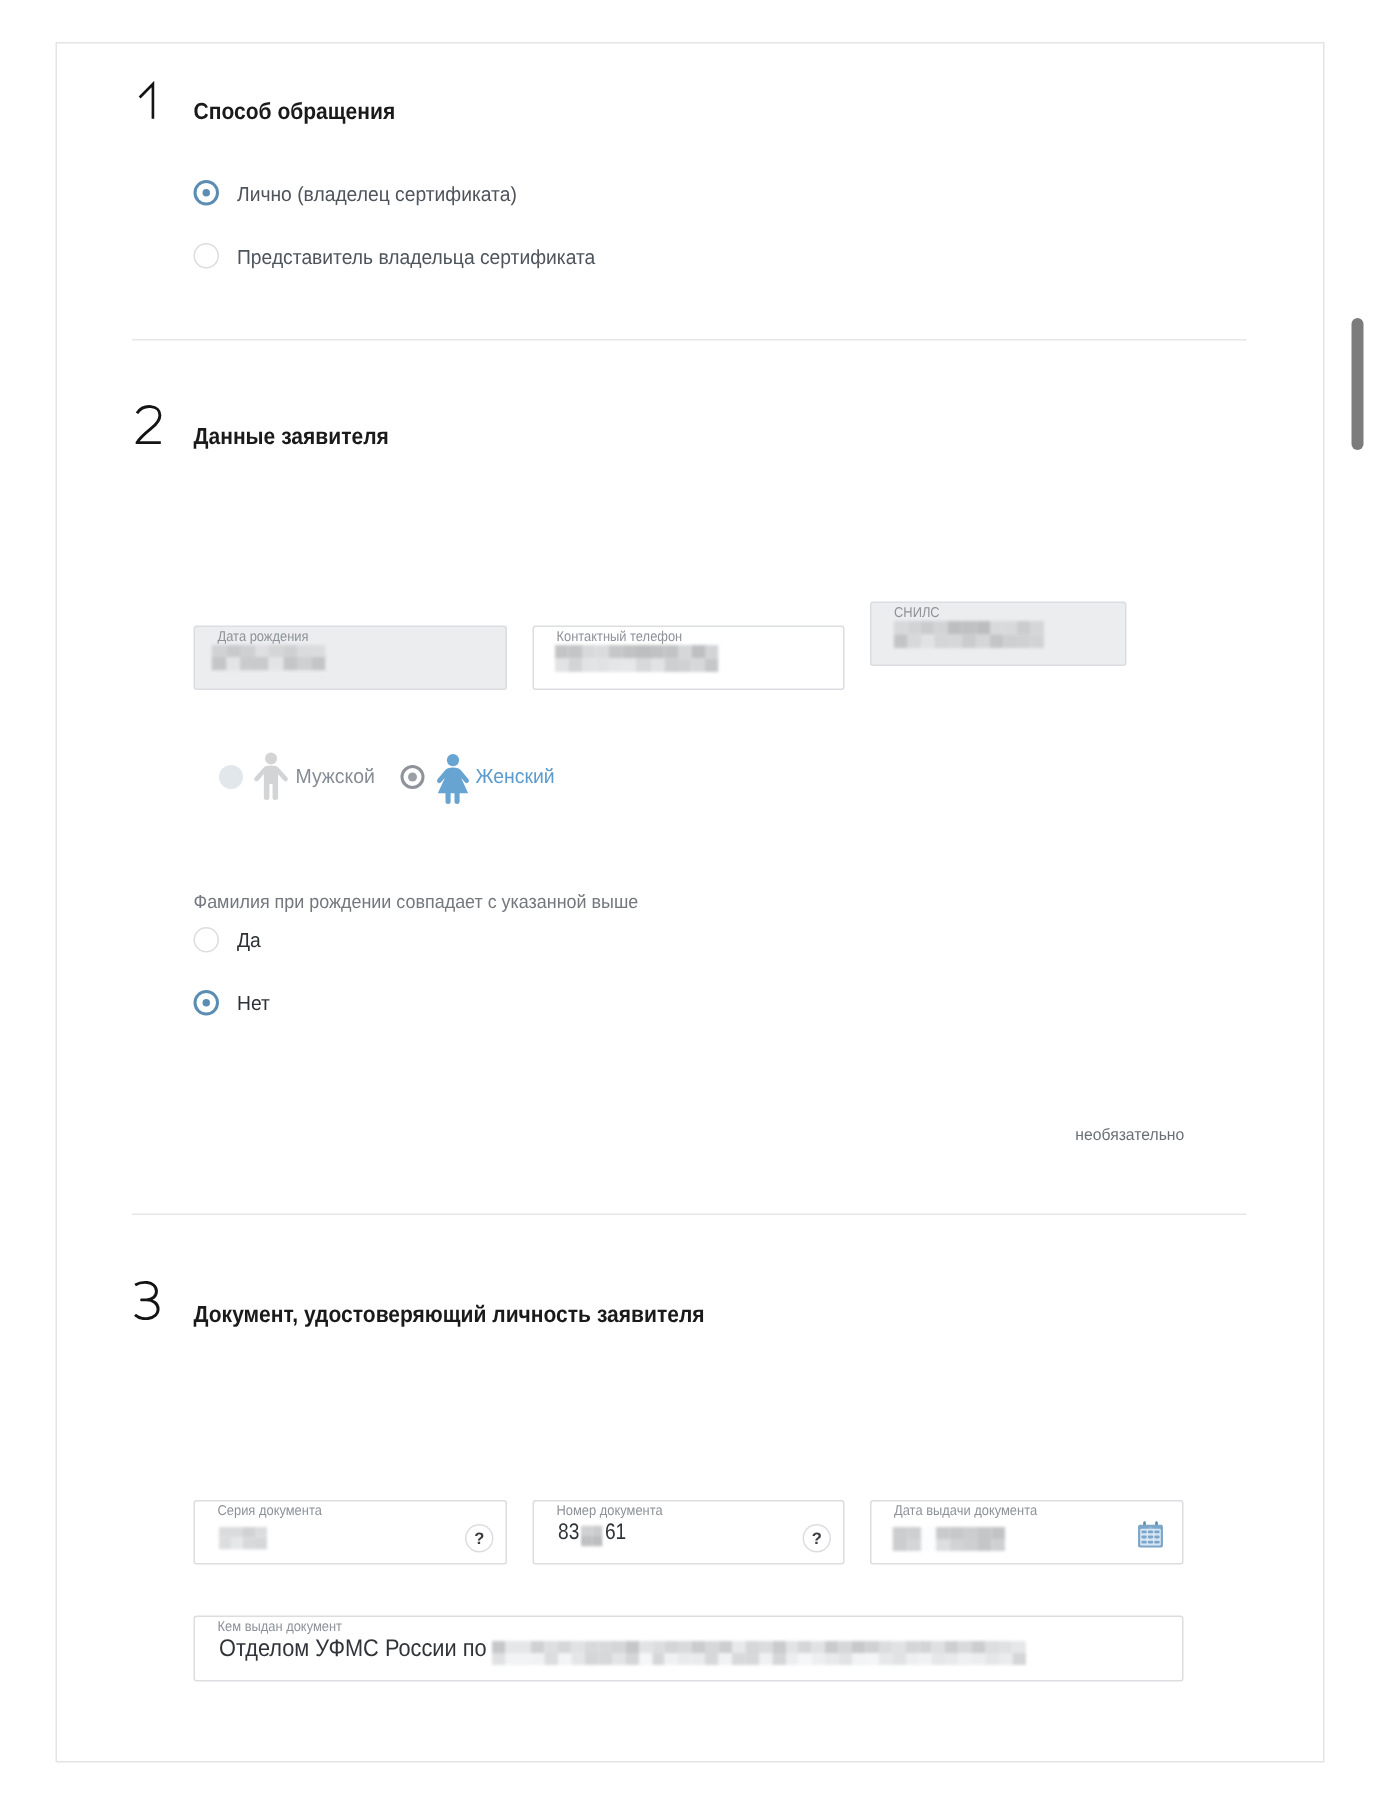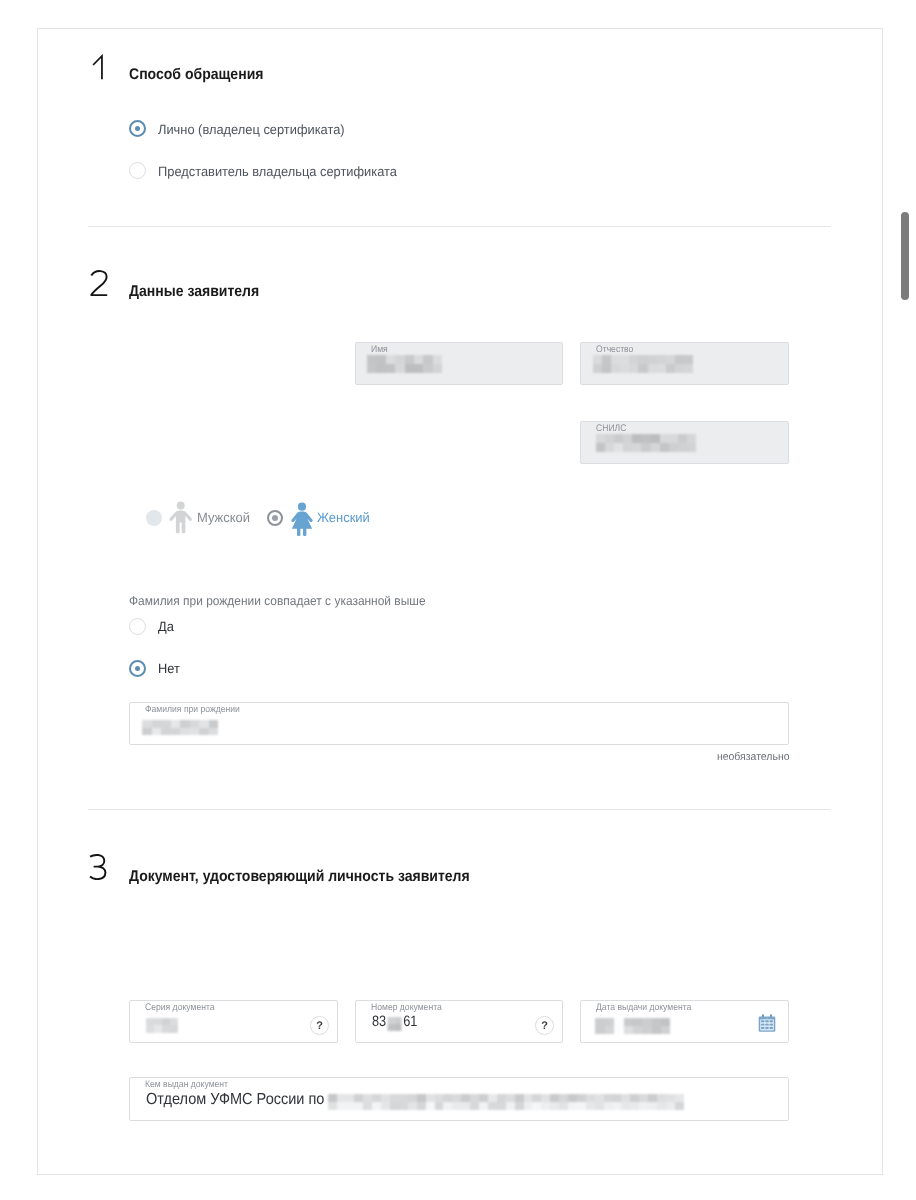--- a/index.html
+++ b/index.html
@@ -81,70 +81,72 @@
   <div class="radio off" style="left:91px;top:133px;"></div>
   <div class="radiolabel" style="left:120px;top:135px;">Представитель владельца сертификата</div>
 
   <div class="divider" style="top:197px;"></div>
 
   <svg class="secnum" style="left:51px;top:239px;" width="22" height="32" viewBox="0 0 22 32">
     <path d="M2.3 7.5 C4.6 4.0 8.2 2.8 11.6 3.1 C15.2 3.4 17.6 5.6 17.6 8.8 C17.6 12.0 15.3 14.8 11.8 17.6 C7.4 21.2 4.2 23.9 2.3 27.1 L18.2 27.1" fill="none" stroke="#141414" stroke-width="1.95" stroke-linecap="butt" stroke-linejoin="round"></path>
   </svg>
   <div class="sectitle" style="top:254px;">Данные заявителя</div>
 
-  <div class="field filled" style="left:317px;top:313px;width:208px;height:43px;">
-    <div class="flabel">Имя</div>
-    <div class="mosaic" style="left: 11px; top: 11.5px; width: 75px; height: 18px; grid-template-columns: repeat(8, 1fr); grid-template-rows: repeat(2, 1fr);">
-        <i style="background:rgb(195,196,198)"></i>
-        <i style="background:rgb(193,194,196)"></i>
-        <i style="background:rgb(219,220,222)"></i>
+
+  <div class="field filled" style="left:91px;top:388px;width:209px;height:43px;">
+    <div class="flabel">Дата рождения</div>
+    <div class="mosaic" style="left: 11px; top: 11.5px; width: 76px; height: 17px; grid-template-columns: repeat(8, 1fr); grid-template-rows: repeat(2, 1fr);">
+        <i style="background:rgb(209,210,212)"></i>
+        <i style="background:rgb(200,201,203)"></i>
+        <i style="background:rgb(207,208,210)"></i>
+        <i style="background:rgb(222,223,225)"></i>
         <i style="background:rgb(212,213,215)"></i>
-        <i style="background:rgb(200,201,203)"></i>
+        <i style="background:rgb(207,208,210)"></i>
         <i style="background:rgb(218,219,221)"></i>
-        <i style="background:rgb(199,200,202)"></i>
         <i style="background:rgb(219,220,222)"></i>
         <i style="background:rgb(197,198,200)"></i>
-        <i style="background:rgb(192,193,195)"></i>
+        <i style="background:rgb(227,228,230)"></i>
+        <i style="background:rgb(202,203,205)"></i>
+        <i style="background:rgb(201,202,204)"></i>
+        <i style="background:rgb(227,228,230)"></i>
+        <i style="background:rgb(197,198,200)"></i>
+        <i style="background:rgb(207,208,210)"></i>
+        <i style="background:rgb(196,197,199)"></i>
+      </div>
+  </div>
+  <div class="field" style="left:317px;top:388px;width:208px;height:43px;">
+    <div class="flabel">Контактный телефон</div>
+    <div class="mosaic" style="left: 14px; top: 11.5px; width: 109px; height: 18px; grid-template-columns: repeat(12, 1fr); grid-template-rows: repeat(2, 1fr);">
+        <i style="background:rgb(195,196,198)"></i>
+        <i style="background:rgb(196,197,199)"></i>
+        <i style="background:rgb(216,217,219)"></i>
+        <i style="background:rgb(218,219,221)"></i>
+        <i style="background:rgb(198,199,201)"></i>
+        <i style="background:rgb(193,194,196)"></i>
+        <i style="background:rgb(189,190,192)"></i>
+        <i style="background:rgb(193,194,196)"></i>
         <i style="background:rgb(194,195,197)"></i>
-        <i style="background:rgb(215,216,218)"></i>
-        <i style="background:rgb(189,190,192)"></i>
-        <i style="background:rgb(189,190,192)"></i>
-        <i style="background:rgb(202,203,205)"></i>
+        <i style="background:rgb(214,215,217)"></i>
+        <i style="background:rgb(190,191,193)"></i>
         <i style="background:rgb(211,212,214)"></i>
-      </div>
-  </div>
-  <div class="field filled" style="left:542px;top:313px;width:209px;height:43px;">
-    <div class="flabel">Отчество</div>
-    <div class="mosaic" style="left: 12px; top: 11.5px; width: 100px; height: 18px; grid-template-columns: repeat(11, 1fr); grid-template-rows: repeat(2, 1fr);">
-        <i style="background:rgb(217,218,220)"></i>
-        <i style="background:rgb(197,198,200)"></i>
-        <i style="background:rgb(219,220,222)"></i>
-        <i style="background:rgb(220,221,223)"></i>
+        <i style="background:rgb(226,227,229)"></i>
         <i style="background:rgb(211,212,214)"></i>
-        <i style="background:rgb(207,208,210)"></i>
-        <i style="background:rgb(209,210,212)"></i>
-        <i style="background:rgb(211,212,214)"></i>
-        <i style="background:rgb(213,214,216)"></i>
-        <i style="background:rgb(199,200,202)"></i>
-        <i style="background:rgb(200,201,203)"></i>
-        <i style="background:rgb(207,208,210)"></i>
-        <i style="background:rgb(195,196,198)"></i>
-        <i style="background:rgb(215,216,218)"></i>
-        <i style="background:rgb(218,219,221)"></i>
-        <i style="background:rgb(215,216,218)"></i>
-        <i style="background:rgb(200,201,203)"></i>
-        <i style="background:rgb(218,219,221)"></i>
-        <i style="background:rgb(219,220,222)"></i>
-        <i style="background:rgb(202,203,205)"></i>
-        <i style="background:rgb(211,212,214)"></i>
-        <i style="background:rgb(213,214,216)"></i>
-      </div>
-  </div>
-
-  <div class="field filled" style="left:542px;top:392px;width:209px;height:43px;">
+        <i style="background:rgb(226,227,229)"></i>
+        <i style="background:rgb(225,226,228)"></i>
+        <i style="background:rgb(229,230,232)"></i>
+        <i style="background:rgb(230,231,233)"></i>
+        <i style="background:rgb(216,217,219)"></i>
+        <i style="background:rgb(225,226,228)"></i>
+        <i style="background:rgb(206,207,209)"></i>
+        <i style="background:rgb(208,209,211)"></i>
+        <i style="background:rgb(215,216,218)"></i>
+        <i style="background:rgb(198,199,201)"></i>
+      </div>
+  </div>
+  <div class="field filled" style="left:542px;top:372px;width:171px;height:43px;">
     <div class="flabel">СНИЛС</div>
     <div class="mosaic" style="left: 15px; top: 11.5px; width: 100px; height: 18px; grid-template-columns: repeat(11, 1fr); grid-template-rows: repeat(2, 1fr);">
         <i style="background:rgb(215,216,218)"></i>
         <i style="background:rgb(210,211,213)"></i>
         <i style="background:rgb(202,203,205)"></i>
         <i style="background:rgb(210,211,213)"></i>
         <i style="background:rgb(189,190,192)"></i>
         <i style="background:rgb(192,193,195)"></i>
         <i style="background:rgb(188,189,191)"></i>
         <i style="background:rgb(216,217,219)"></i>
@@ -178,41 +180,20 @@
     <path d="M12 9.6 C14.8 9.6 16.3 10.2 17.1 11.3 L22.2 17.4 C22.8 18.2 22.8 19.1 22.1 19.7 C21.4 20.3 20.4 20.2 19.8 19.4 L17.4 16.5 L22.1 26.8 L16.4 26.8 L16.4 32.5 C16.4 33.5 15.7 34.0 14.7 34.0 C13.7 34.0 13.0 33.5 13.0 32.5 L13.0 26.8 L10.4 26.8 L10.4 32.5 C10.4 33.5 9.7 34.0 8.7 34.0 C7.7 34.0 7.0 33.5 7.0 32.5 L7.0 26.8 L1.9 26.8 L6.6 16.5 L4.2 19.4 C3.6 20.2 2.6 20.3 1.9 19.7 C1.2 19.1 1.2 18.2 1.8 17.4 L6.9 11.3 C7.7 10.2 9.2 9.6 12 9.6 Z" fill="#68a4d1"></path>
   </svg>
   <div class="genderlabel fem" style="left:279px;top:481px;">Женский</div>
 
   <div class="grouplabel" style="left:91px;top:565px;">Фамилия при рождении совпадает с указанной выше</div>
   <div class="radio off" style="left:91px;top:589px;"></div>
   <div class="radiolabel dark" style="left:120px;top:590px;">Да</div>
   <div class="radio on" style="left:91px;top:631px;"></div>
   <div class="radiolabel dark" style="left:120px;top:632px;">Нет</div>
 
-  <div class="field" style="left:91px;top:673px;width:660px;height:43px;">
-    <div class="flabel">Фамилия при рождении</div>
-    <div class="mosaic" style="left: 12px; top: 17.3px; width: 76px; height: 15px; grid-template-columns: repeat(8, 1fr); grid-template-rows: repeat(2, 1fr);">
-        <i style="background:rgb(220,221,223)"></i>
-        <i style="background:rgb(212,213,215)"></i>
-        <i style="background:rgb(213,214,216)"></i>
-        <i style="background:rgb(230,231,233)"></i>
-        <i style="background:rgb(206,207,209)"></i>
-        <i style="background:rgb(215,216,218)"></i>
-        <i style="background:rgb(227,228,230)"></i>
-        <i style="background:rgb(201,202,204)"></i>
-        <i style="background:rgb(205,206,208)"></i>
-        <i style="background:rgb(232,233,235)"></i>
-        <i style="background:rgb(211,212,214)"></i>
-        <i style="background:rgb(212,213,215)"></i>
-        <i style="background:rgb(222,223,225)"></i>
-        <i style="background:rgb(225,226,228)"></i>
-        <i style="background:rgb(209,210,212)"></i>
-        <i style="background:rgb(219,220,222)"></i>
-      </div>
-  </div>
   <div class="note" style="left:600px;top:722px;text-align:right;width:151.5px;">необязательно</div>
 
   <div class="divider" style="top:780px;"></div>
 
   <svg class="secnum" style="left:49.5px;top:819px;" width="22" height="32" viewBox="0 0 22 32">
     <path d="M2.0 28.6 C4.3 30.6 7.6 31.4 10.7 31.0 C14.6 30.5 17.4 28.1 17.4 24.7 C17.4 21.2 14.2 18.6 9.6 18.6 L6.4 18.6 L9.6 18.6 C13.6 18.6 16.3 16.1 16.3 12.8 C16.3 9.6 13.6 7.3 10.2 7.0 C7.2 6.7 4.3 7.3 2.1 8.6" fill="none" stroke="#141414" stroke-width="1.95" stroke-linecap="butt" stroke-linejoin="round"></path>
   </svg>
   <div class="sectitle" style="top:839px;">Документ, удостоверяющий личность заявителя</div>
 
 

